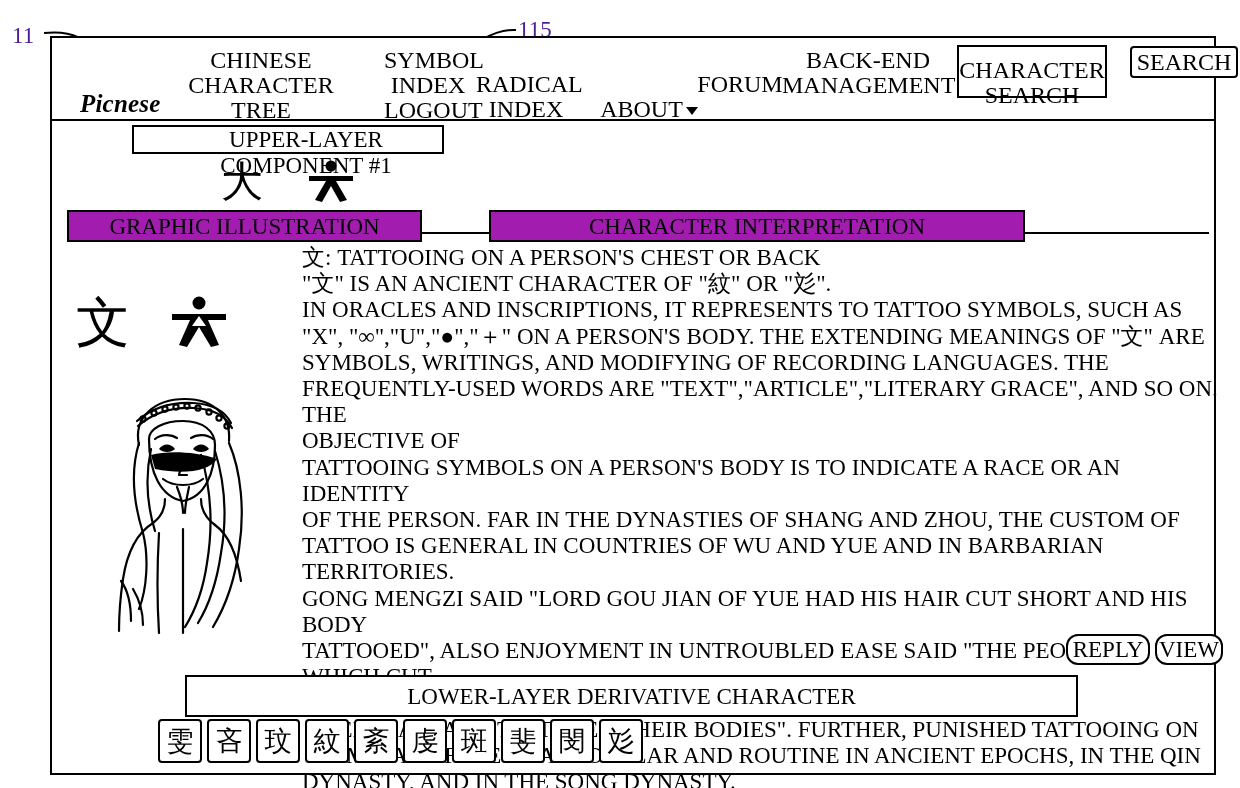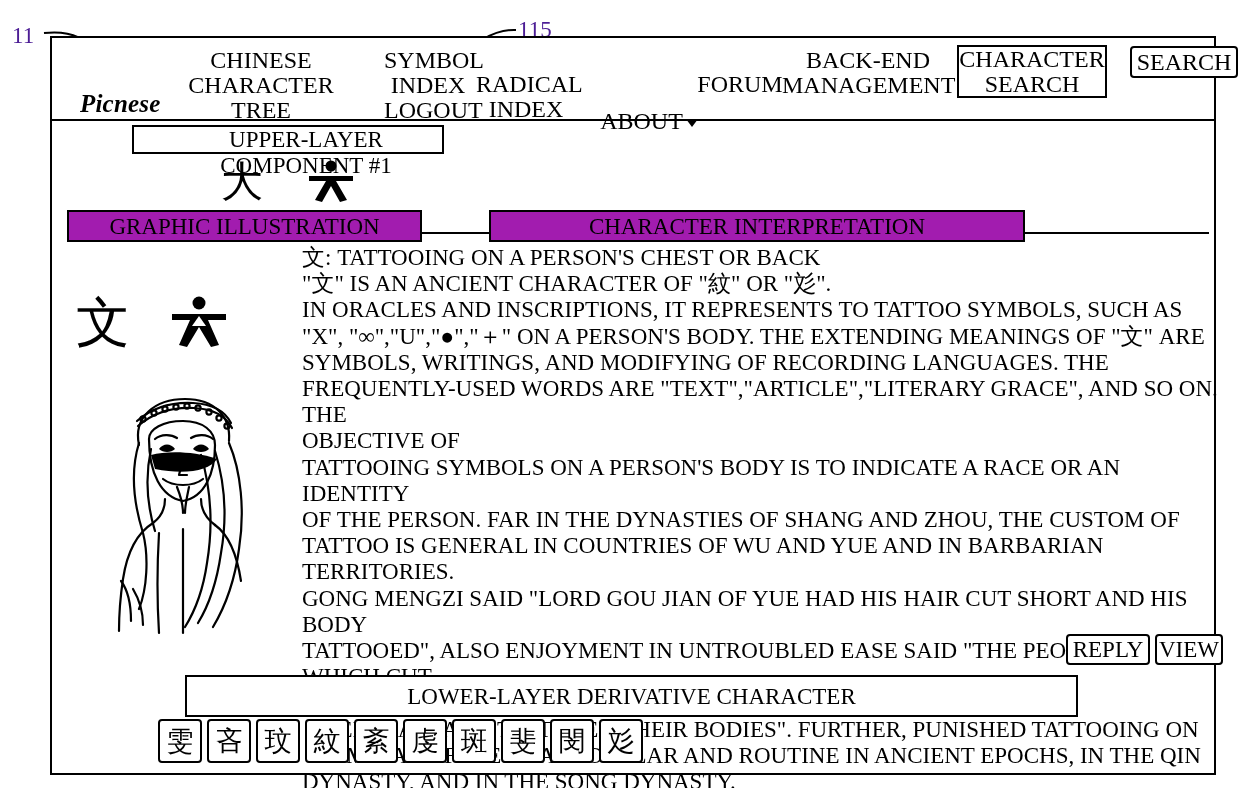--- a/index.html
+++ b/index.html
@@ -71,21 +71,21 @@
     white-space: pre-line;
   }
   .nav-chinese-tree { left: 93px;  top: 10px;  width: 232px; }
   .nav-symbol-index { left: 332px; top: 10px;  width: 88px;  }
   .nav-logout       { left: 332px; top: 60px;  width: 88px;  }
   .nav-radical      { left: 424px; top: 34px;  width: 100px; }
   .nav-about        { left: 545px; top: 34px;  width: 104px; }
   .nav-forum        { left: 640px; top: 34px;  width: 96px;  }
   .nav-backend      { left: 730px; top: 10px;  width: 172px; }
 
-  .about-wrap { display: inline-block; position: relative; white-space: nowrap; margin-top: 12px; }
+  .about-wrap { display: inline-block; position: relative; white-space: nowrap; }
   .caret {
     display: inline-block;
     width: 0; height: 0;
     border-left: 6px solid transparent;
     border-right: 6px solid transparent;
     border-top: 8px solid #000;
     vertical-align: 2px;
     margin-left: 3px;
   }
 
@@ -93,21 +93,21 @@
     position: absolute;
     left: 905px;
     top: 7px;
     width: 150px;
     height: 53px;
     border: 2px solid #000;
     box-sizing: border-box;
     font-size: 24px;
     line-height: 25px;
     text-align: center;
-    padding-top: 0;
+    padding-top: 11px;
     white-space: pre-line;
     background: #fff;
   }
   .search-btn {
     position: absolute;
     left: 1078px;
     top: 8px;
     width: 108px;
     height: 32px;
     border: 2px solid #000;
@@ -209,21 +209,21 @@
     font-size: 23px;
     line-height: 26.2px;
     white-space: pre-wrap;
     text-align: left;
   }
 
   
   .small-btn {
     position: absolute;
     border: 2px solid #000;
-    border-radius: 4px;
+    border-radius: 12px;
     box-sizing: border-box;
     height: 31px;
     font-size: 23px;
     line-height: 27px;
     text-align: center;
     background: #fff;
   }
   .btn-reply { left: 1014px; top: 596px; width: 84px; }
   .btn-view  { left: 1103px; top: 596px; width: 68px; }
 

